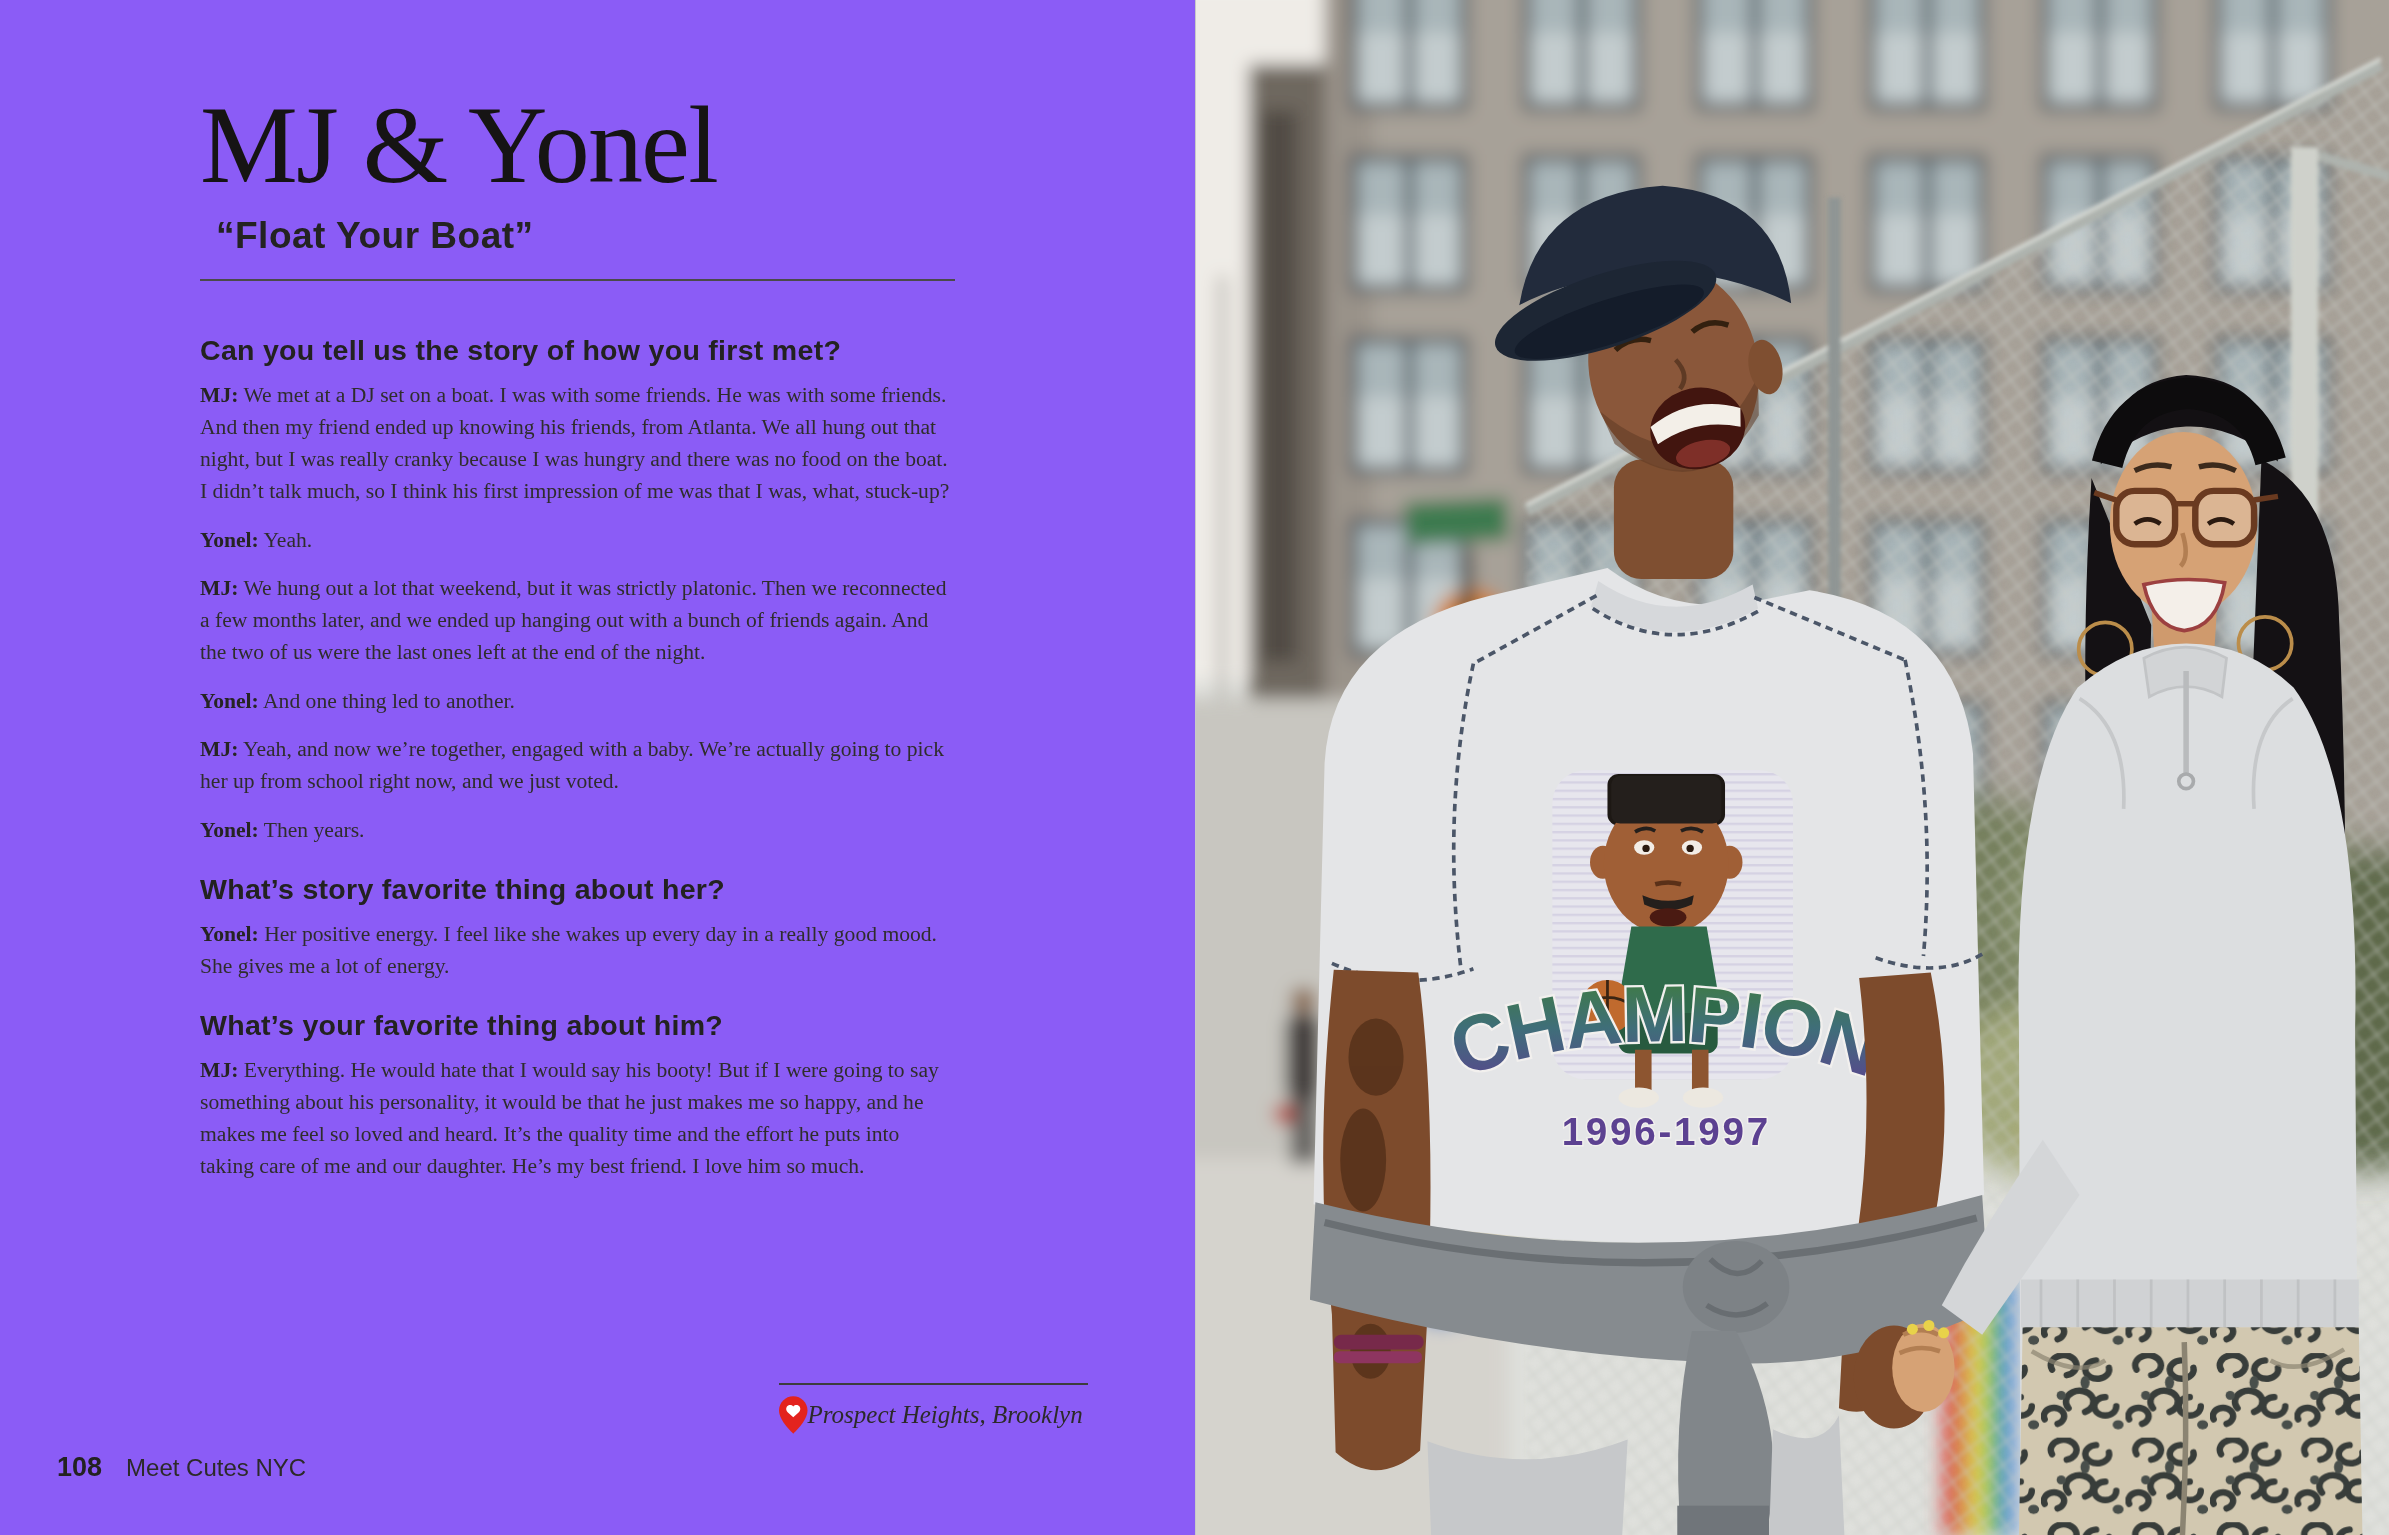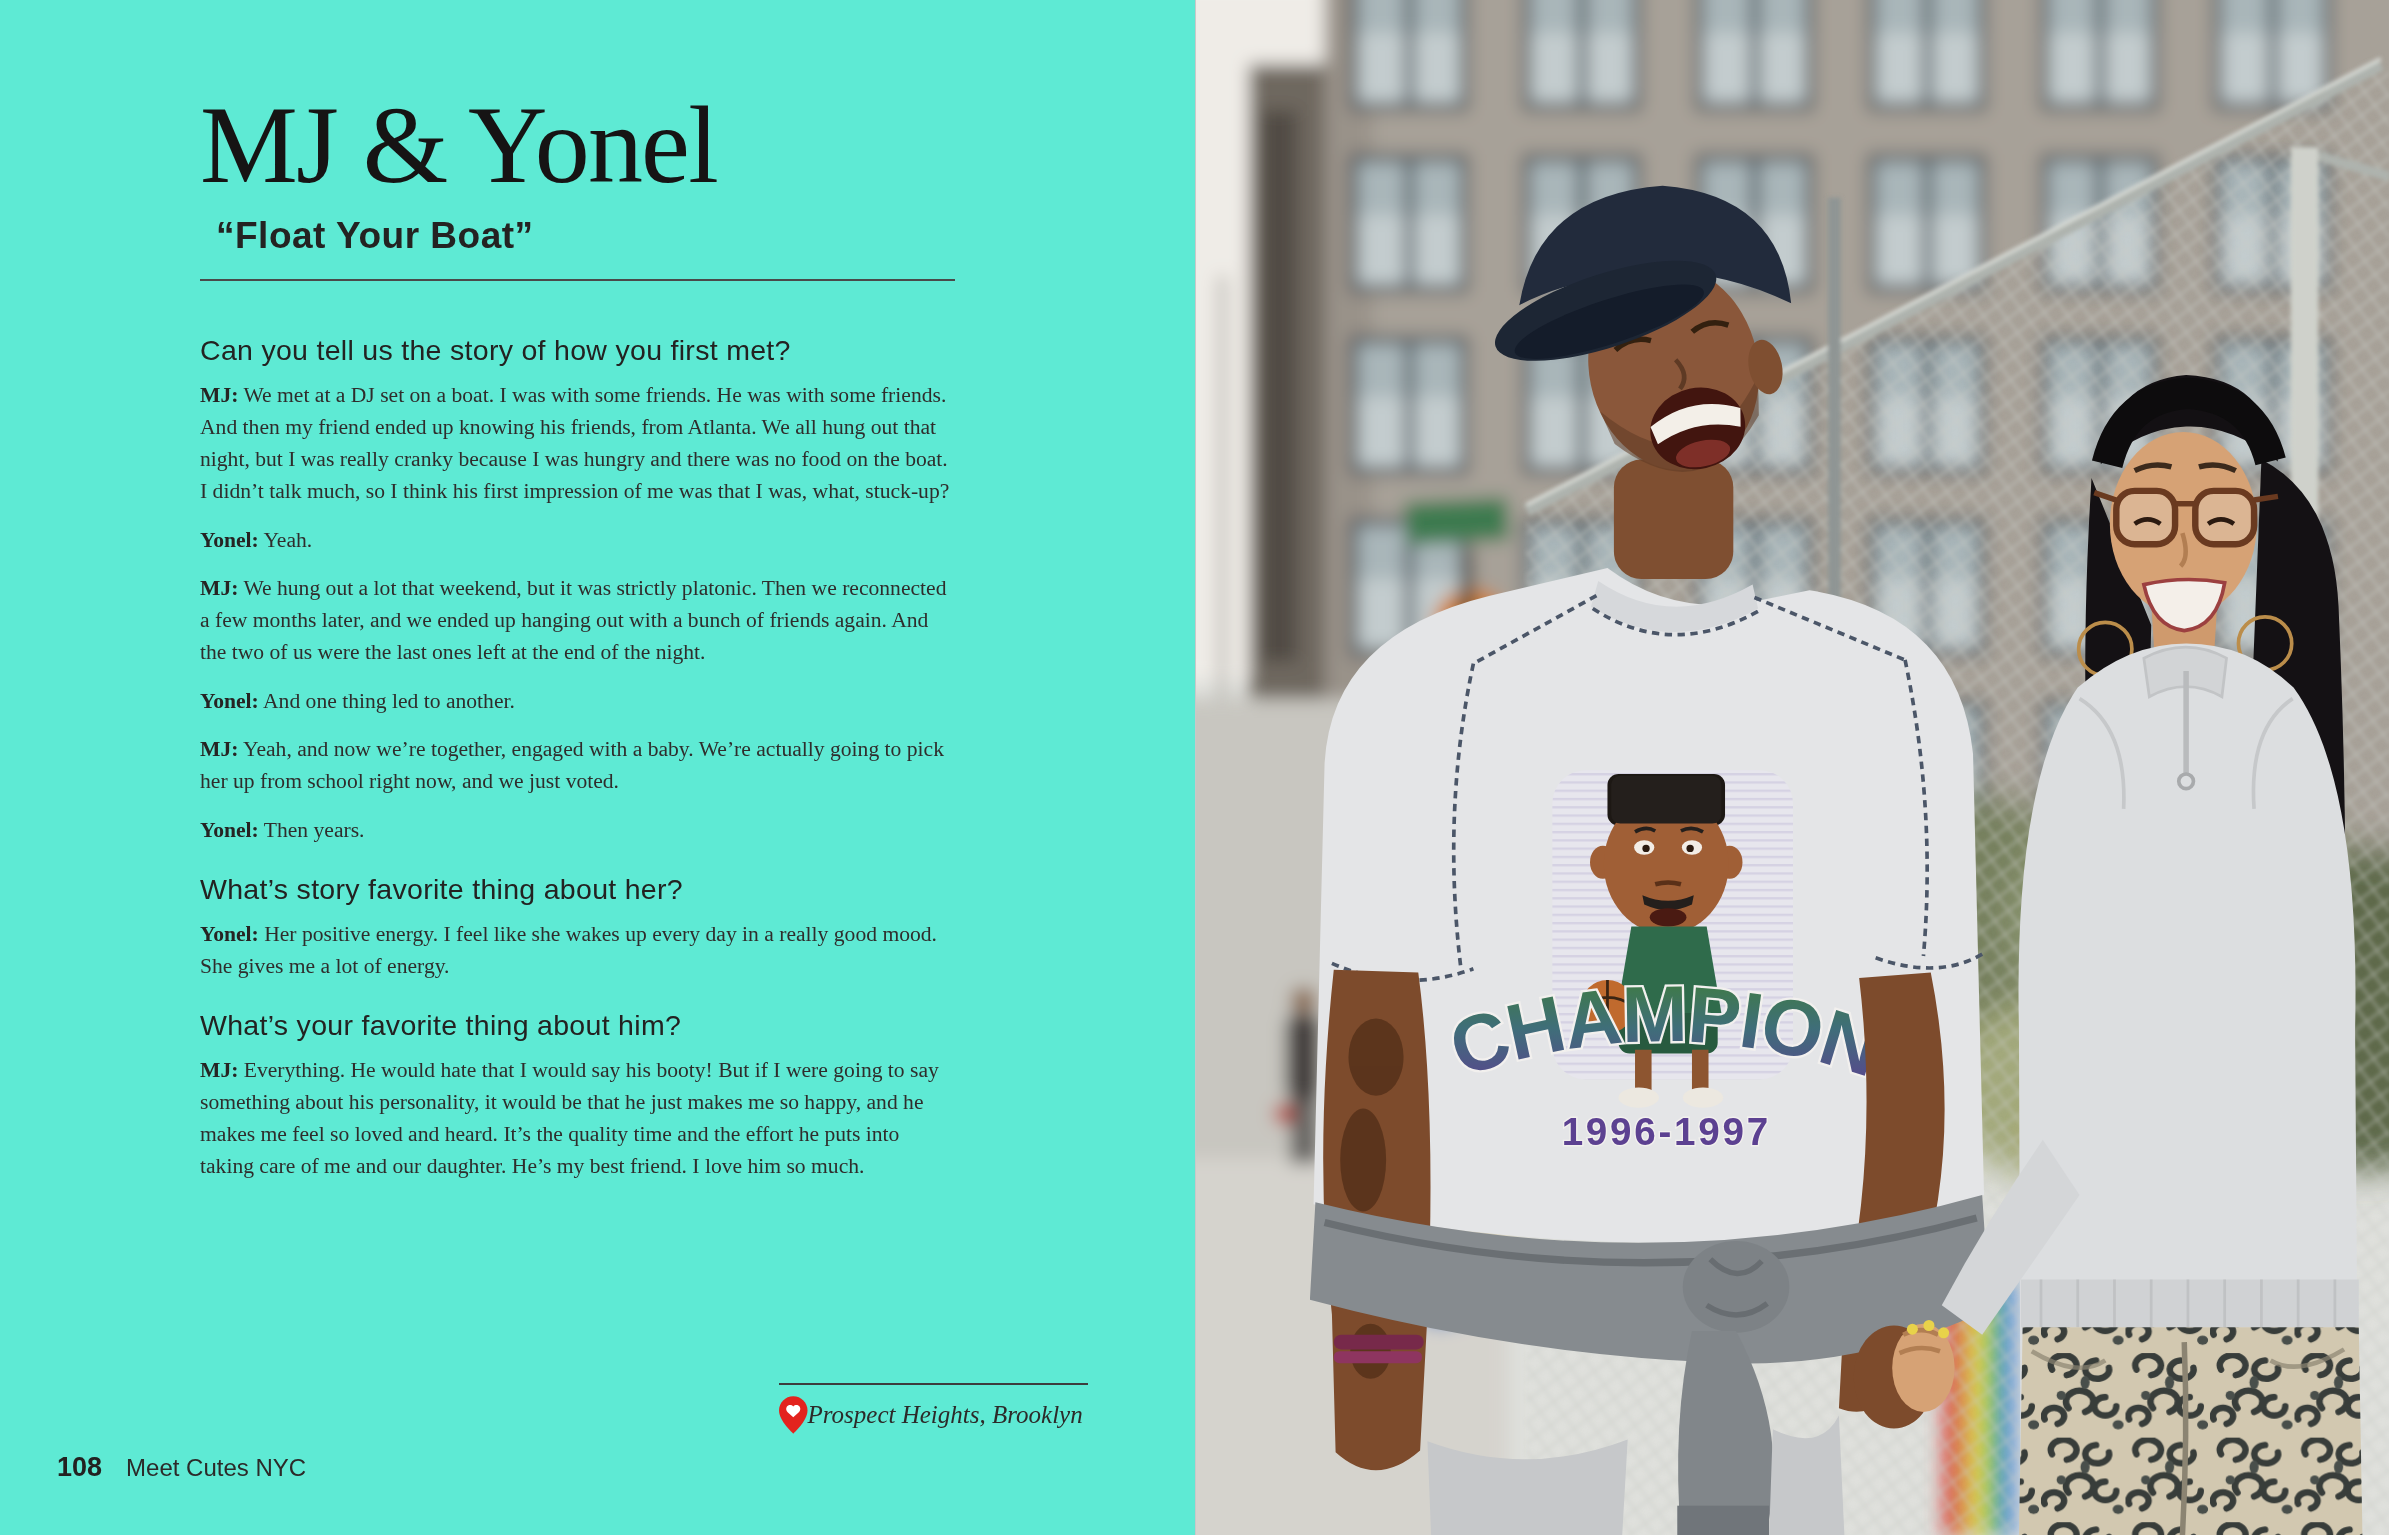--- a/index.html
+++ b/index.html
@@ -1,26 +1,26 @@
 <!DOCTYPE html>
 <html style="font-size:14.7px"><head>
 <meta charset="utf-8">
 <style>
   html,body{margin:0;padding:0;background:#888;}
   .spread{position:relative;width:2389px;height:1536px;background:#ffffff;overflow:hidden;
           font-family:"Liberation Serif",serif;color:#2e2c2b;}
   
-  .text-page{position:absolute;left:0;top:0;width:1294px;height:1536px;background:#5eead4;}
+  .text-page{position:absolute;left:0;top:0;width:1294px;height:1536px;background:#8b5cf6;}
   .title{position:absolute;left:200px;top:88px;margin:0;font-family:"Liberation Serif",serif;
          font-weight:400;font-size:110px;line-height:1.05;letter-spacing:-1.8px;color:#161414;}
   .subtitle{position:absolute;left:216px;top:215px;margin:0;font-family:"Liberation Sans",sans-serif;
             font-weight:700;font-size:37px;letter-spacing:0.5px;color:#242322;}
   .title-rule{position:absolute;left:200px;top:279px;width:755px;height:1.8px;background:#4a4a4a;border:0;margin:0;}
   .qa-col{position:absolute;left:200px;top:333px;width:757px;}
-  .qa-col h3{font-family:"Liberation Sans",sans-serif;font-weight:400;font-size:28.5px;line-height:35px;
+  .qa-col h3{font-family:"Liberation Sans",sans-serif;font-weight:700;font-size:28.5px;line-height:35px;
              letter-spacing:0.3px;color:#232221;margin:26px 0 11px 0;}
   .qa-col h3:first-child{margin-top:0;}
   .qa-col p{font-size:21.6px;line-height:32px;margin:0 0 16.5px 0;color:#2f2d2c;}
   .spk{font-weight:700;color:#262423;}
   
   .location{position:absolute;left:779px;top:1383px;width:309px;}
   .loc-rule{width:309px;height:1.8px;background:#3d3d3d;}
   .loc-row{display:flex;align-items:center;margin-top:11px;}
   .loc-text{font-style:italic;font-size:25px;color:#2c2a29;white-space:nowrap;}
   

